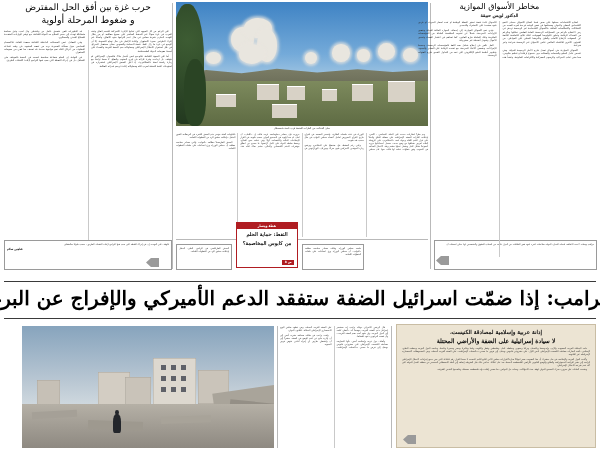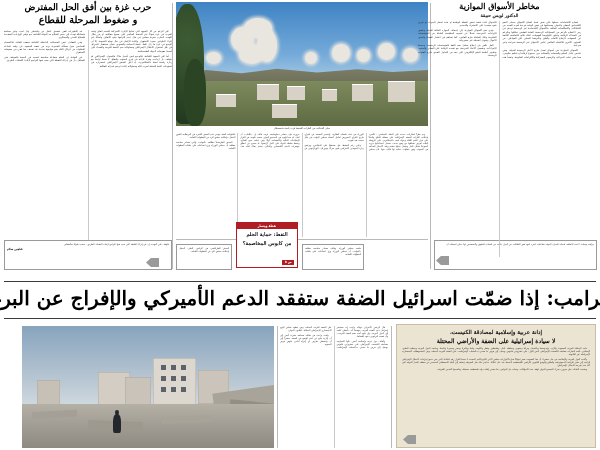--- a/index.html
+++ b/index.html
@@ -26,21 +26,21 @@
   .body-text p{margin:0 0 1.6px 0;text-indent:3px;}
   .tiny{font-size:2.2px;line-height:3px;}
 
   .rule-v{position:absolute;width:0.6px;background:#b9b9b9;}
   .rule-h{position:absolute;height:0.6px;background:#b9b9b9;}
   .rule-thick{background:#3a3a3a;height:1.1px;}
 
   
   .hl-serif{
     font-family:"DejaVu Serif","Liberation Serif",serif;
-    font-weight:bold;color:#0d0d0d;text-align:center;
+    font-weight:normal;color:#0d0d0d;text-align:center;
     line-height:1.22;
   }
 
   
   #col-left-top{position:absolute;left:4px;top:2px;width:168px;height:268px;}
   #hl-left-1{font-size:9px;margin:0 0 1px 0;color:#000;}
   #hl-left-2{font-size:9.5px;margin:0 0 4px 0;color:#000;}
   #left-top-text{columns:2;column-gap:6px;column-rule:0.5px solid #c9c9c9;height:236px;}
 
   
@@ -151,21 +151,21 @@
   .b-debris{position:absolute;background:#b3aea4;}
   .b-person{position:absolute;background:#23262b;border-radius:40% 40% 20% 20%;}
 </style>
 </head>
 <body>
 
 <div class="page">
 
   <div id="col-left-top">
     <div class="hl-serif" id="hl-left-1">حرب غزة بين أفق الحل المفترض</div>
-    <div class="hl-serif" id="hl-left-2">و ضغوط المرحلة للقطاع</div>
+    <div class="hl-serif" id="hl-left-2">و ضغوط المرحلة أولوية</div>
     <div class="body-text" id="left-top-text">
       <p>على الرغم من كل الجهود التي تبذلها الإدارة الأميركية لتثبيت اتفاق وقف الحرب في غزة سواءً عبر الضغط المباشر على جموع مقاتليه، أو من خلال التهديد الصارم بتعرية حماس في حال عدم التزامها ببنود الاتفاق، وأحياناً عبر إغراء الطرفين بميزة الاستقرار وإعادة الإعمار في حال نجاح التسوية، إلا أن الوضع في غزة ما زال علقاً، نتيجة الضبابية والغموض بشأن مستقبل الصراع، في ظل استمرار الاحتلال الإسرائيلي ومحاولاته ضم الضفة الغربية والقضاء على أبسط مقومات الدولة الفلسطينية.</p>
       <p>أما على الجبهة اللبنانية، فالوضع ليس أفضل حالاً، فالعدوان الإسرائيلي لم يتوقف، بل ازدادت وتيرة غاراته في قرى الجنوب والبقاع، لا سيما تزامناً مع زيارة رئيسة لجنة «الميكانيزم»، إذ أعلن الجيش الإسرائيلي استمراره في استهداف البنية التحتية لحزب الله ومحاولاته إعادة ترميم قدراته القتالية.</p>
       <p>قد التطورات تلقي بتنسيق عاجل بين واشنطن وتل أبيب، وفق سياسة متشابكة تهدف إلى حصر السلاح بيد الدولة اللبنانية، مع توفير الواردات المتعددة للقطاع المدني والعسكري.</p>
       <p>وفي المقابل، تبقى الحسابات الداخلية اللبنانية معقدة للغاية، فالانقسام السياسي حول مسألة الحصرية يزيد من تعقيد المشهد، في وقت تتصاعد المخاوف من انزلاق البلاد نحو مواجهة جديدة قد تعصف بما تبقى من مقومات الاستقرار.</p>
       <p>في النهاية، إن الحلم شجاعة سياسية ليست في الضفة بالموقف متى التجاهل، بل في إدراك النقطة التي يجب فيها التراجع لإعادة اكتشاف الطريق.</p>
     </div>
   </div>
 
   <div id="photo-top">

